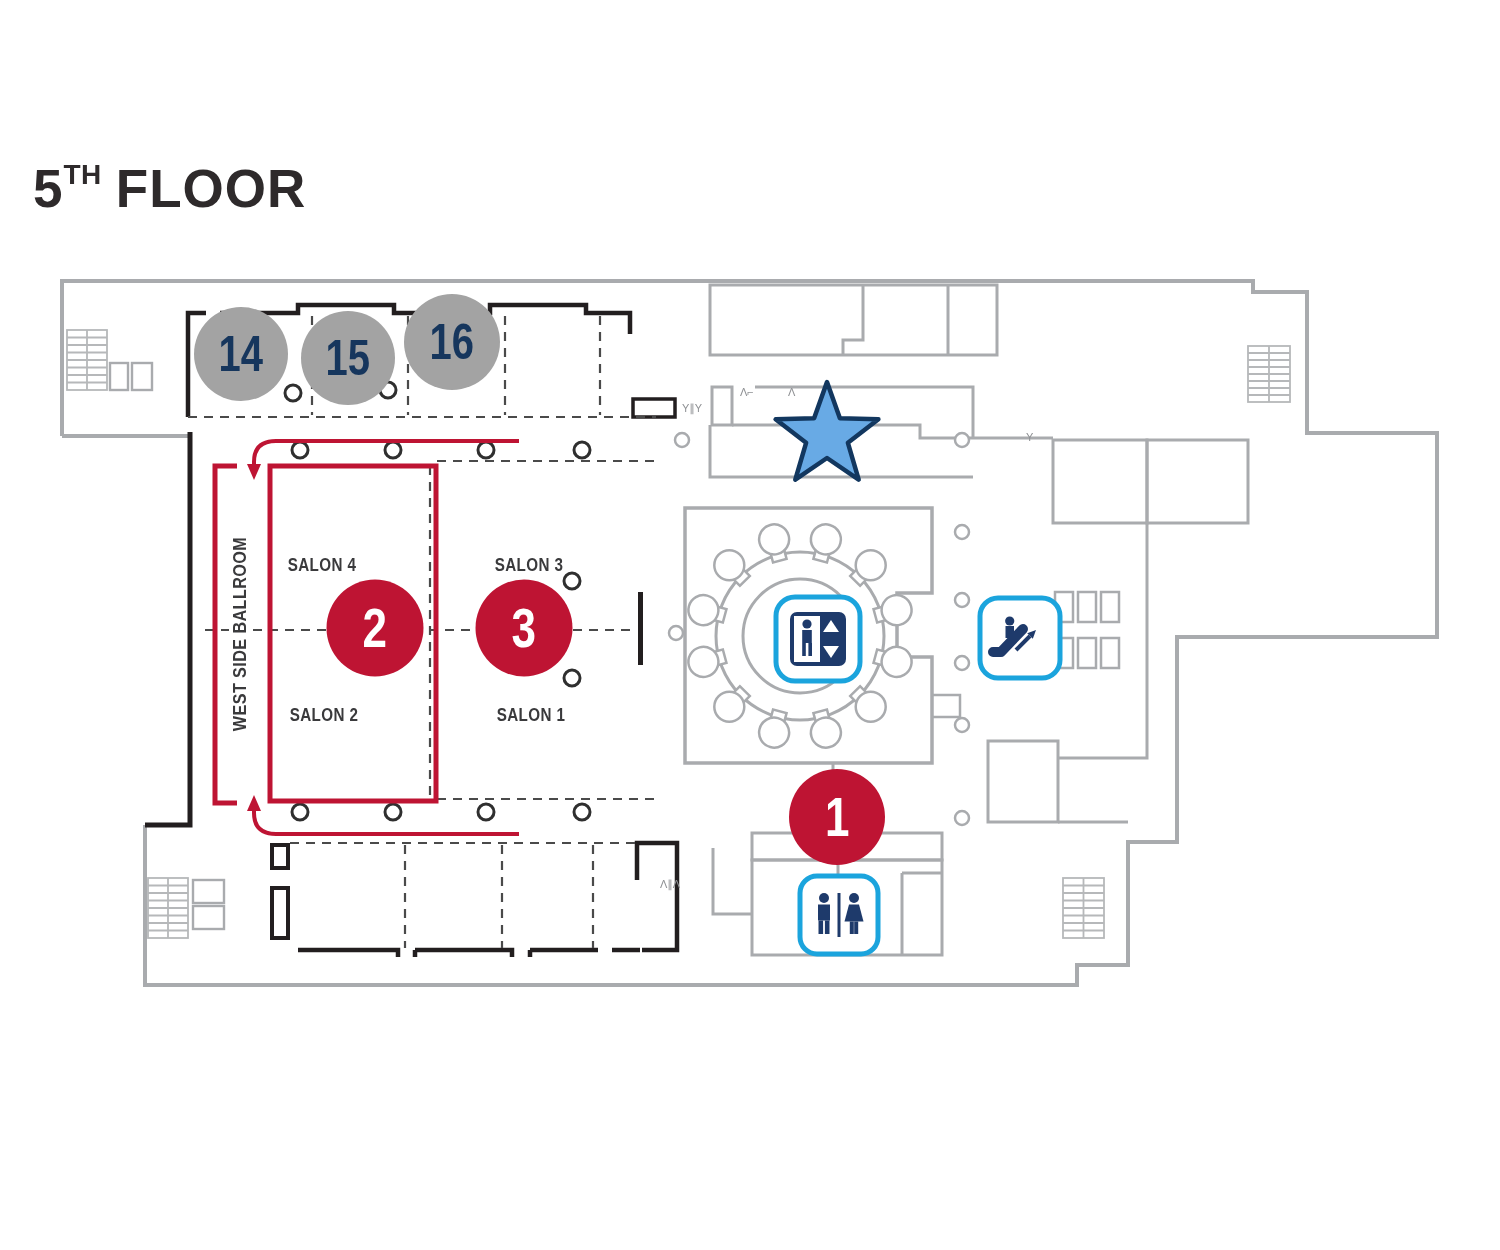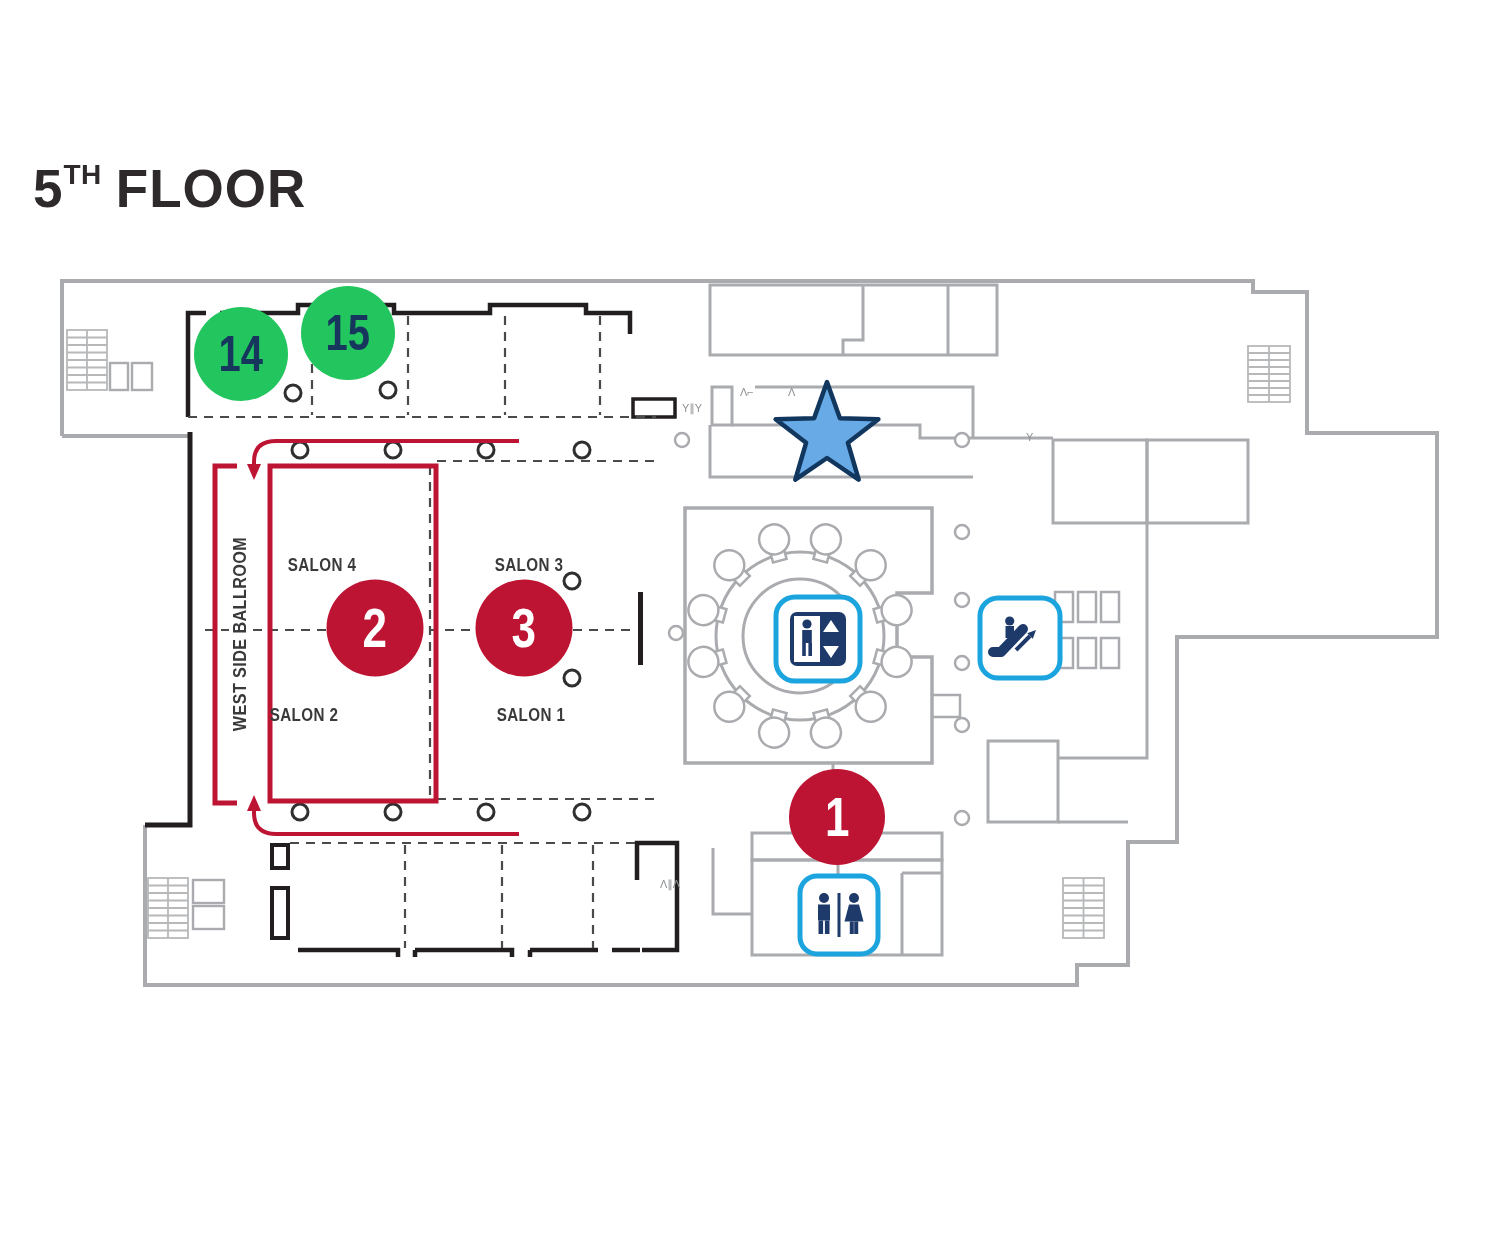--- a/index.html
+++ b/index.html
@@ -10,21 +10,21 @@
   
   .page-title{position:absolute;left:33px;top:158px;z-index:3;color:#2e2a2b;font-weight:700;
               font-size:53px;letter-spacing:1px;white-space:nowrap;text-align:right;}
   .page-title sup{font-size:28px;position:relative;top:-4px;letter-spacing:.5px;}
   .page-title .word{margin-left:14px;}
 
   
   .marker{position:absolute;z-index:4;border-radius:50%;display:flex;align-items:center;justify-content:center;
           transform:translate(-50%,-50%);}
   .marker .num{display:inline-block;transform:scaleX(.8);font-weight:700;line-height:1;}
-  .marker-blue{background:#22c55e;}
+  .marker-blue{background:#a3a3a3;}
   .marker-blue .num{color:#16365d;font-size:50px;}
   .marker-blue.sm .num{font-size:47px;}
   .marker-red{background:#be1433;}
   .marker-red .num{color:#ffffff;font-size:55px;}
 
   
   .salon-label{position:absolute;z-index:3;transform:translate(-50%,-50%);white-space:nowrap;margin-top:12px;}
   .salon-label .txt{display:inline-block;transform:scaleX(.8);font-weight:700;font-size:19px;color:#3a3a3c;letter-spacing:.5px;}
   .ballroom-label{position:absolute;z-index:3;transform:translate(-50%,-50%) rotate(-90deg);white-space:nowrap;}
   .ballroom-label .txt{display:inline-block;transform:scaleX(.85);font-weight:700;font-size:19px;color:#3a3a3c;
@@ -282,32 +282,35 @@
 
   <div class="ballroom-label" style="left:240px;top:634px;">
     <span class="txt">WEST SIDE BALLROOM</span>
   </div>
   <div class="salon-label" style="left:322px;top:553px;">
     <span class="txt">SALON 4</span>
   </div>
   <div class="salon-label" style="left:529px;top:553px;text-align:right;">
     <span class="txt">SALON 3</span>
   </div>
-  <div class="salon-label" style="left:304px;top:703px;">
+  <div class="salon-label" style="left:324px;top:703px;">
     <span class="txt">SALON 2</span>
   </div>
   <div class="salon-label" style="left:531px;top:703px;">
     <span class="txt">SALON 1</span>
   </div>
 
   <div class="marker marker-blue" style="left:241px;top:354px;width:94px;height:94px;">
     <span class="num">14</span>
     </div>
-  <div class="marker marker-blue" style="left:348px;top:333px;width:94px;height:94px;text-align:center;">
+  <div class="marker marker-blue" style="left:348px;top:358px;width:94px;height:94px;text-align:center;">
     <span class="num">15</span>
+    </div>
+  <div class="marker marker-blue" style="left:452px;top:342px;width:96px;height:96px;">
+    <span class="num">16</span>
     </div>
 
   <div class="marker marker-red" style="left:837px;top:817px;width:96px;height:96px;">
     <span class="num">1</span>
     </div>
   <div class="marker marker-red" style="left:375px;top:628px;width:97px;height:97px;">
     <span class="num">2</span>
     </div>
   <div class="marker marker-red" style="left:524px;top:628px;width:97px;height:97px;">
     <span class="num">3</span>

